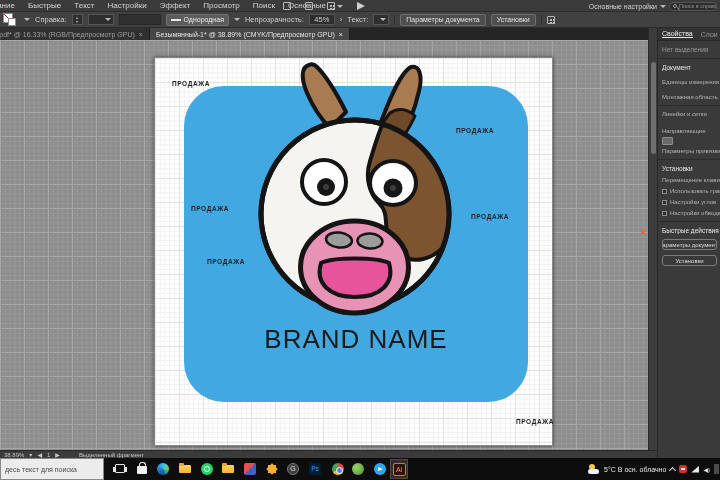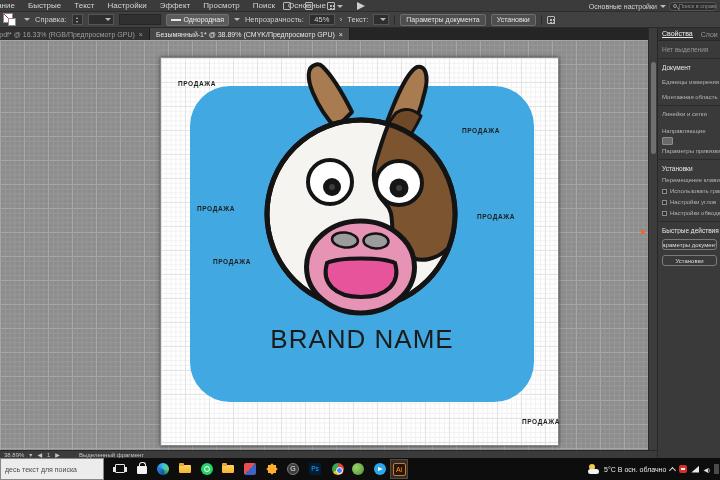--- a/index.html
+++ b/index.html
@@ -43,21 +43,21 @@
   .dtab.active { background:#474747; color:#e4e4e4; }
   .dtab .x { font-size:7px; }
 
   
   .canvas { position:absolute; left:0; top:40px; width:648px; height:410px; overflow:hidden;
     background-color:#8d8d8d;
     background-image:
       linear-gradient(#a6a6a6 1px, transparent 1px), linear-gradient(90deg,#a6a6a6 1px, transparent 1px),
       linear-gradient(#989898 1px, transparent 1px), linear-gradient(90deg,#989898 1px, transparent 1px);
     background-size:24px 24px,24px 24px,4.8px 4.8px,4.8px 4.8px; }
-  .artboard { position:absolute; left:160px; top:17px; width:399px; height:389px;
+  .artboard { position:absolute; left:154px; top:17px; width:399px; height:389px;
     background-color:#ffffff;
     background-image:
       linear-gradient(#e3e3e3 1px, transparent 1px), linear-gradient(90deg,#e3e3e3 1px, transparent 1px),
       linear-gradient(#f1f1f1 1px, transparent 1px), linear-gradient(90deg,#f1f1f1 1px, transparent 1px);
     background-size:24px 24px,24px 24px,4.8px 4.8px,4.8px 4.8px;
     box-shadow:0 0 4px rgba(0,0,0,.55); border:1px solid #888; }
   .blue-card { position:absolute; left:29px; top:28px; width:344px; height:316px; border-radius:40px; }
   .sale { position:absolute; font-size:6.5px; font-weight:600; letter-spacing:.6px; color:#1d1d1d; white-space:nowrap; }
   .brand { position:absolute; left:29px; top:266px; width:344px; text-align:center; font-size:26px; letter-spacing:1px; color:#1b1b1b; }
   .cow-svg { position:absolute; left:92px; top:-5px; }

